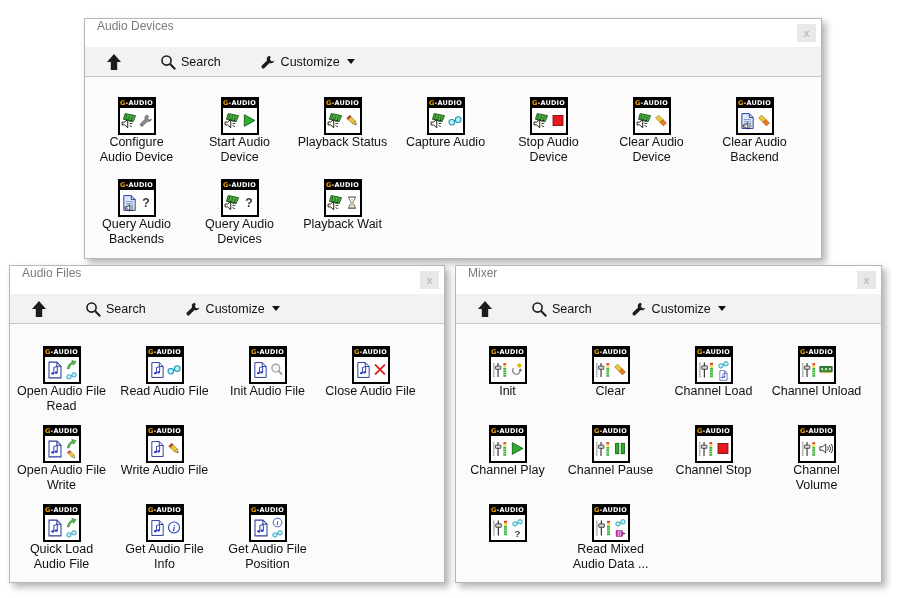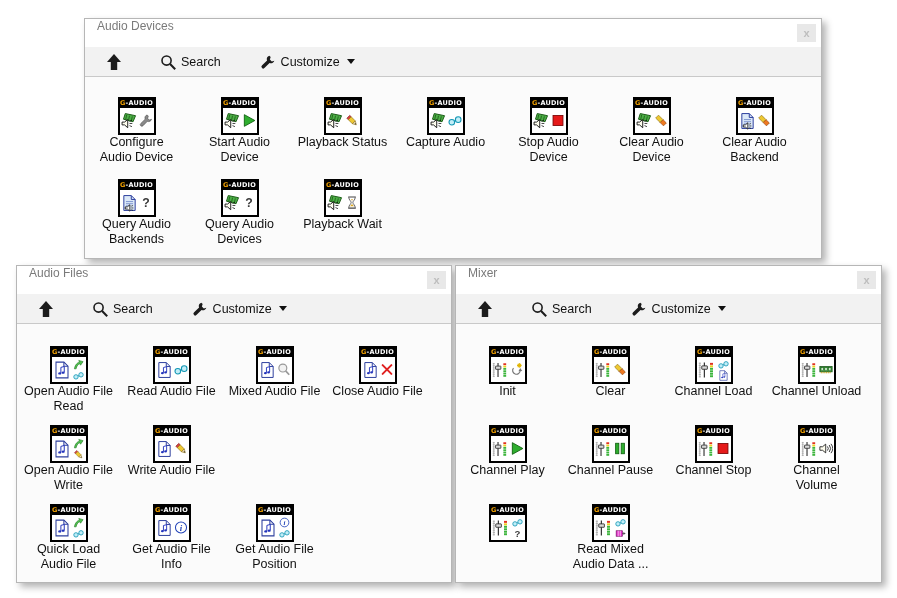--- a/index.html
+++ b/index.html
@@ -5,21 +5,21 @@
   html,body{margin:0;padding:0}
   body{
     width:897px;height:598px;position:relative;overflow:hidden;
     background:#ffffff;font-family:"Liberation Sans",sans-serif;
   }
   .pwin{
     position:absolute;background:#fff;border:1px solid #b6b6b6;
     box-shadow:4px 4px 7px rgba(0,0,0,.30);
   }
   #win1{left:84px;top:18px;width:736px;height:239px}
-  #win2{left:16px;top:265px;width:434px;height:316px}
+  #win2{left:9px;top:265px;width:434px;height:316px}
   #win3{left:455px;top:265px;width:425px;height:316px}
 
   .tbar{height:28px;position:relative;display:flex;align-items:flex-start;padding-left:12px;background:#fff}
   .ttl{font-size:12px;color:#7a7a7a}
   .closebtn{
     position:absolute;right:5px;top:5px;width:19px;height:18px;background:#e8e8e8;
     color:#bdbdbd;font-size:11px;font-weight:bold;display:flex;align-items:center;
     justify-content:center;line-height:1;cursor:default;user-select:none;
   }
   .toolbar{height:29px;background:#f2f2f2;border-bottom:1px solid #c9c9c9;display:flex;align-items:center;gap:15px;padding-left:10px}
@@ -482,21 +482,21 @@
               <svg width="18" height="22" viewBox="0 0 24 24">
                 <use href="#b-doc"></use>
               </svg>
               <div class="ovs">
                 <svg width="14" height="19" viewBox="0 0 24 24">
                   <use href="#o-magnifier"></use>
                 </svg>
               </div>
             </div>
           </div>
-          <div class="lbl">Mixed Audio File</div>
+          <div class="lbl">Init Audio File</div>
         </div>
         <div class="cell">
           <div class="vi-icon">
             <div class="banner">
               <span class="bg-g">G</span>
               <span class="bg-r">-AUDIO</span>
             </div>
             <div class="ibody">
               <svg width="18" height="22" viewBox="0 0 24 24">
                 <use href="#b-doc"></use>

